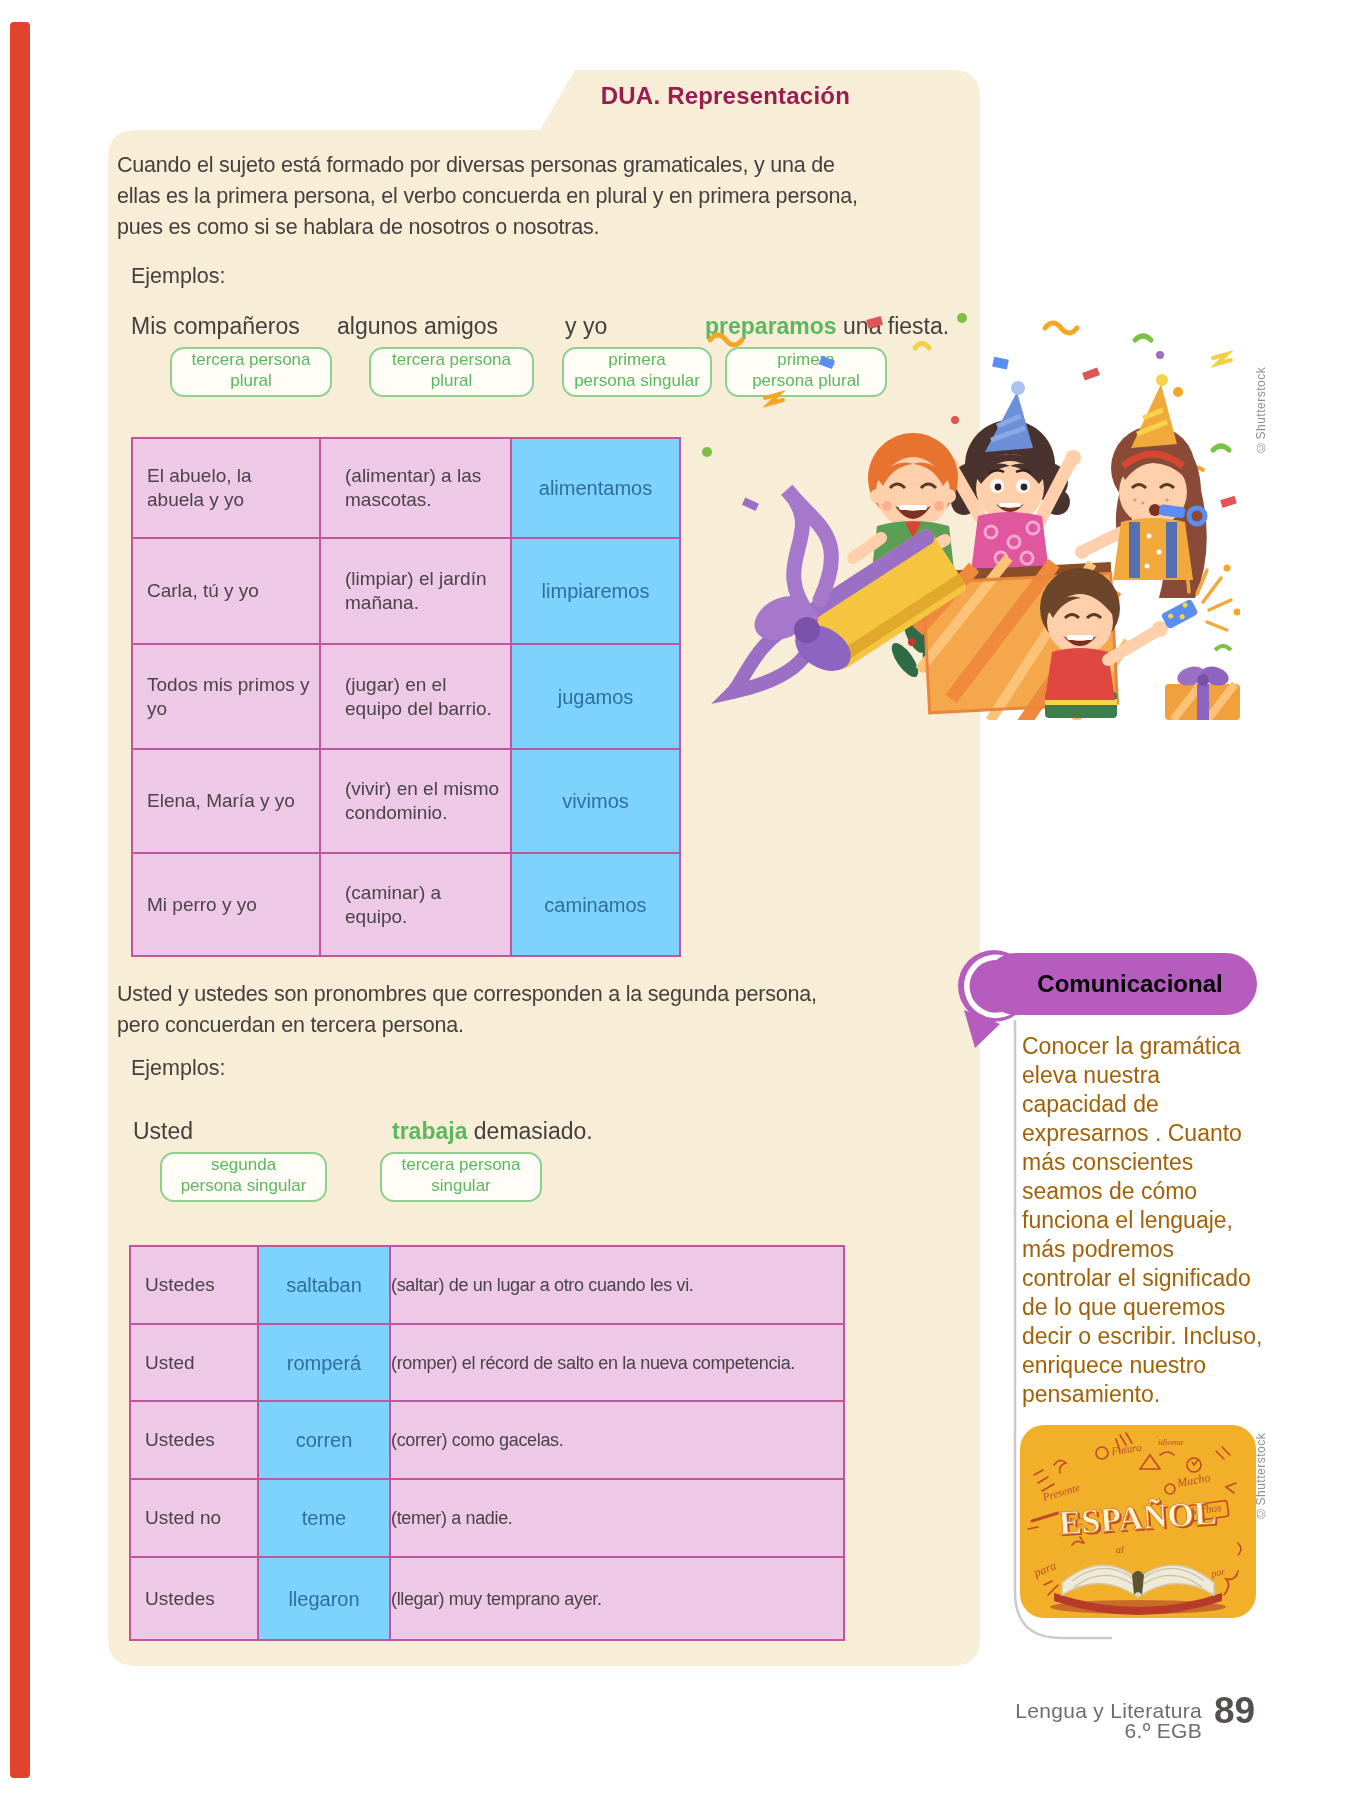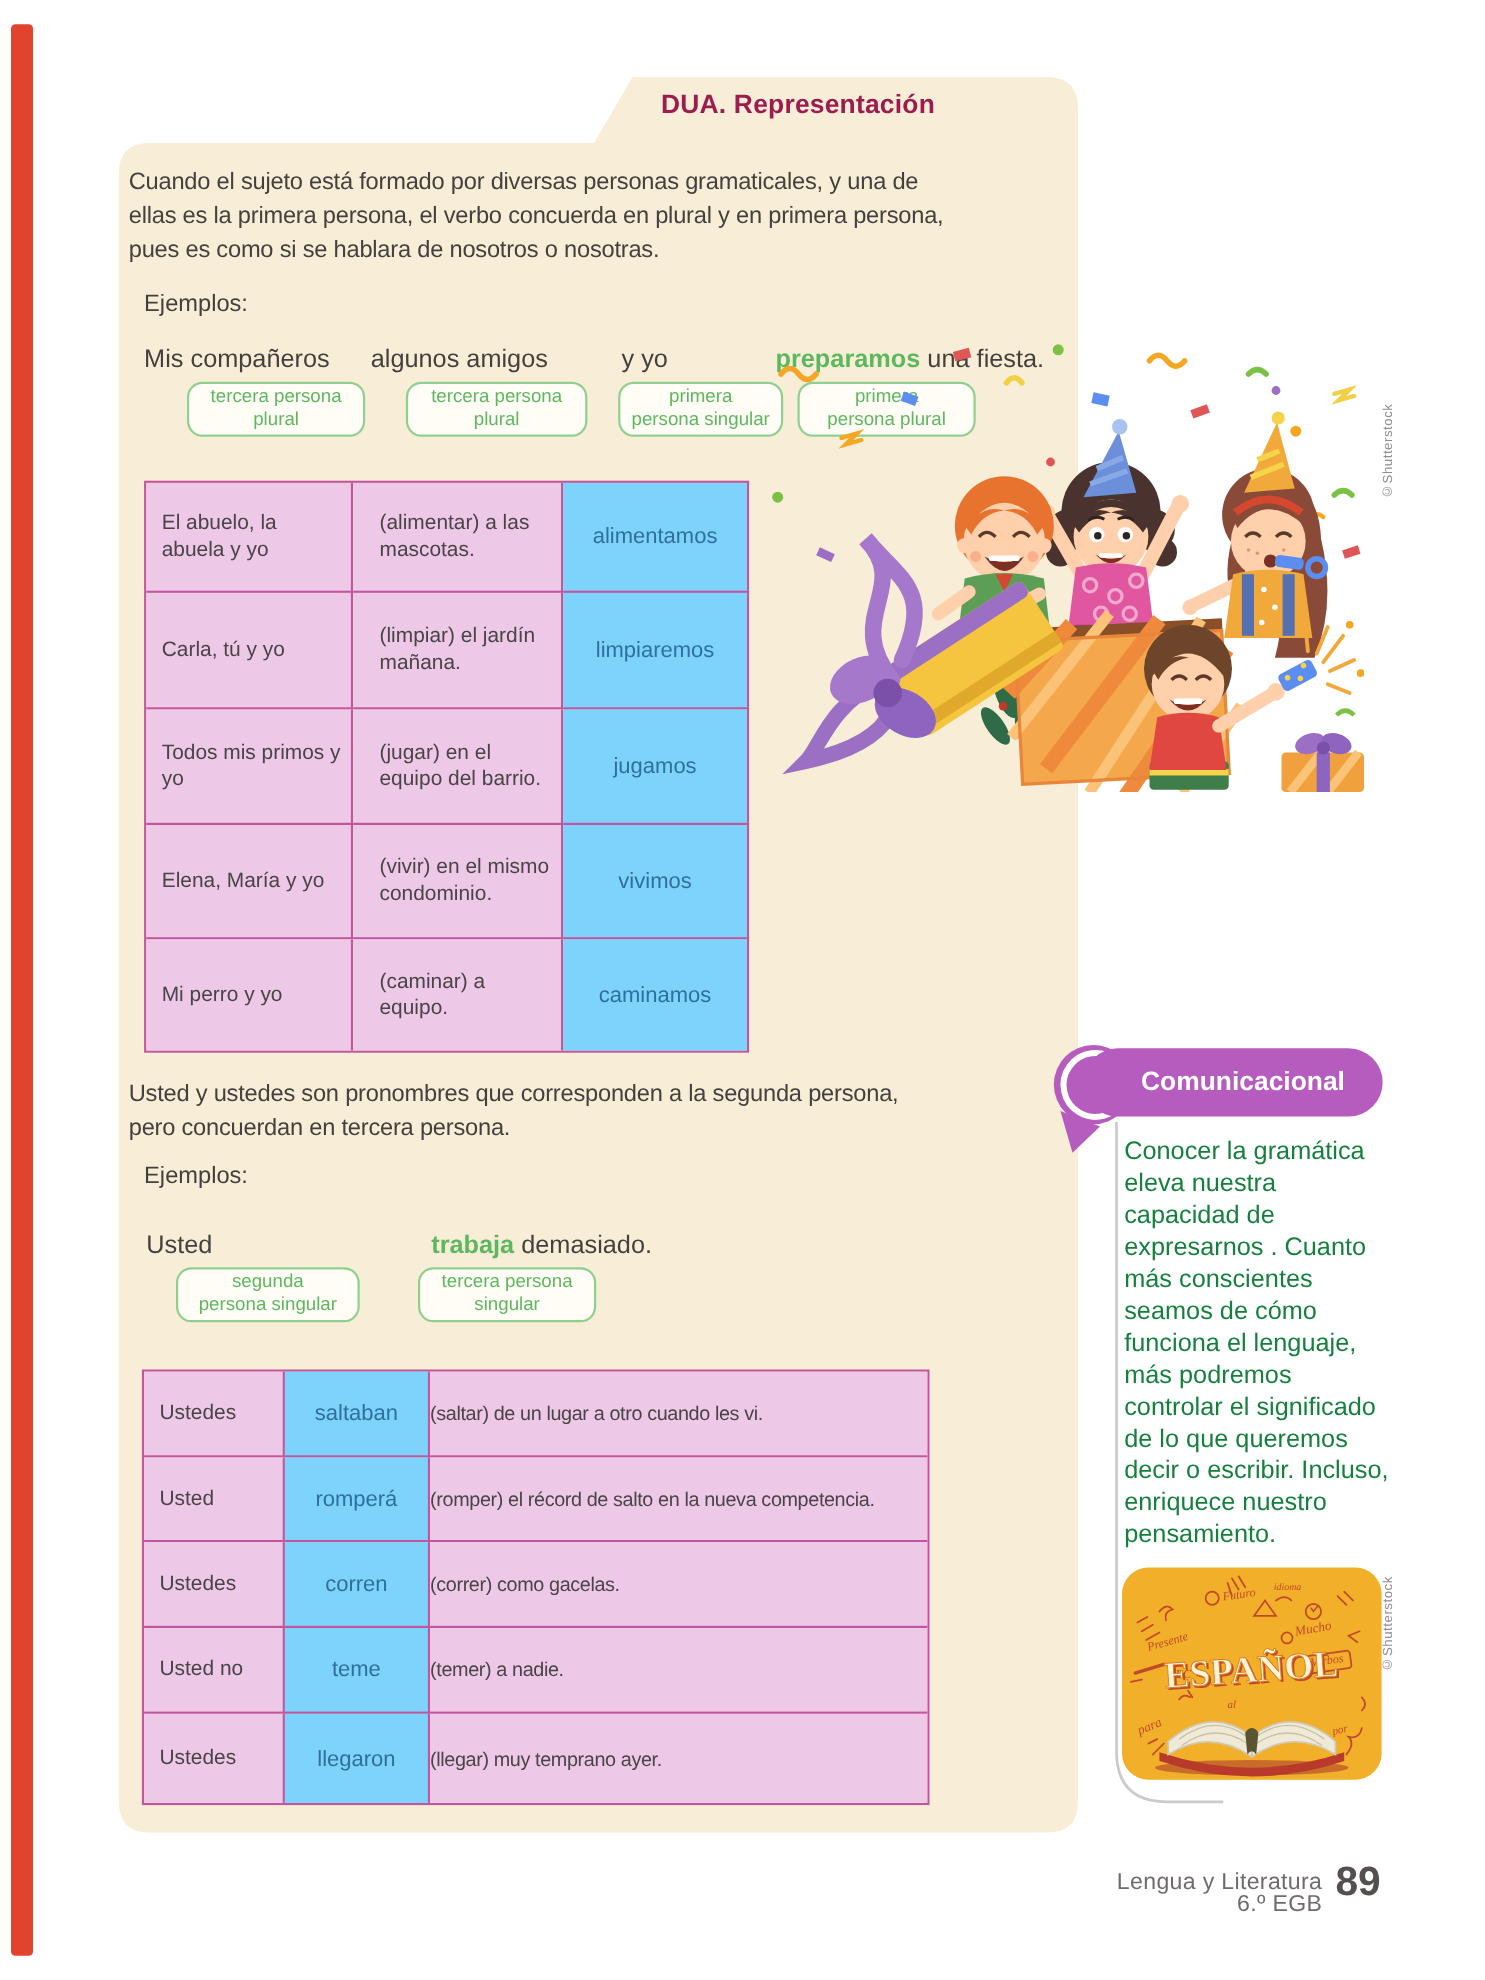--- a/index.html
+++ b/index.html
@@ -42,23 +42,23 @@
   .cell.ans{justify-content:center;color:#2e6f9d;font-size:20px;}
   .t2 .clause2{font-size:18px;letter-spacing:-0.35px;white-space:nowrap;}
 
   .table1{left:131px;top:437px;grid-template-columns:188px 191px 167px;
           grid-template-rows:100px 106px 105px 104px 101px;}
   .table2{left:129px;top:1245px;grid-template-columns:128px 132px 452px;
           grid-template-rows:78px 77px 78px 78px 81px;}
 
   
   .badge{left:985px;top:953px;width:272px;height:62px;border-radius:31px;background:#b55cbe;
-         display:flex;align-items:center;justify-content:center;color:#ffffff;
+         display:flex;align-items:center;justify-content:center;color:#000000;
          font-size:24px;font-weight:700;padding-left:18px;box-sizing:border-box;}
-  .side-text{left:1022px;top:1032px;width:250px;font-size:23px;line-height:29px;color:#15803d;}
+  .side-text{left:1022px;top:1032px;width:250px;font-size:23px;line-height:29px;color:#a16207;}
   .side-text div{white-space:nowrap;}
   .yellow-card{left:1020px;top:1425px;width:236px;height:193px;border-radius:24px;
                background:#f2b02a;overflow:hidden;}
 
   .credit{writing-mode:vertical-rl;transform:rotate(180deg);font-size:12px;color:#8e8e8e;
           letter-spacing:.5px;height:96px;line-height:14px;}
 
   
   .footer-text{left:950px;top:1701px;width:252px;text-align:right;font-size:21px;
                line-height:20px;color:#716c6c;letter-spacing:.3px;}

